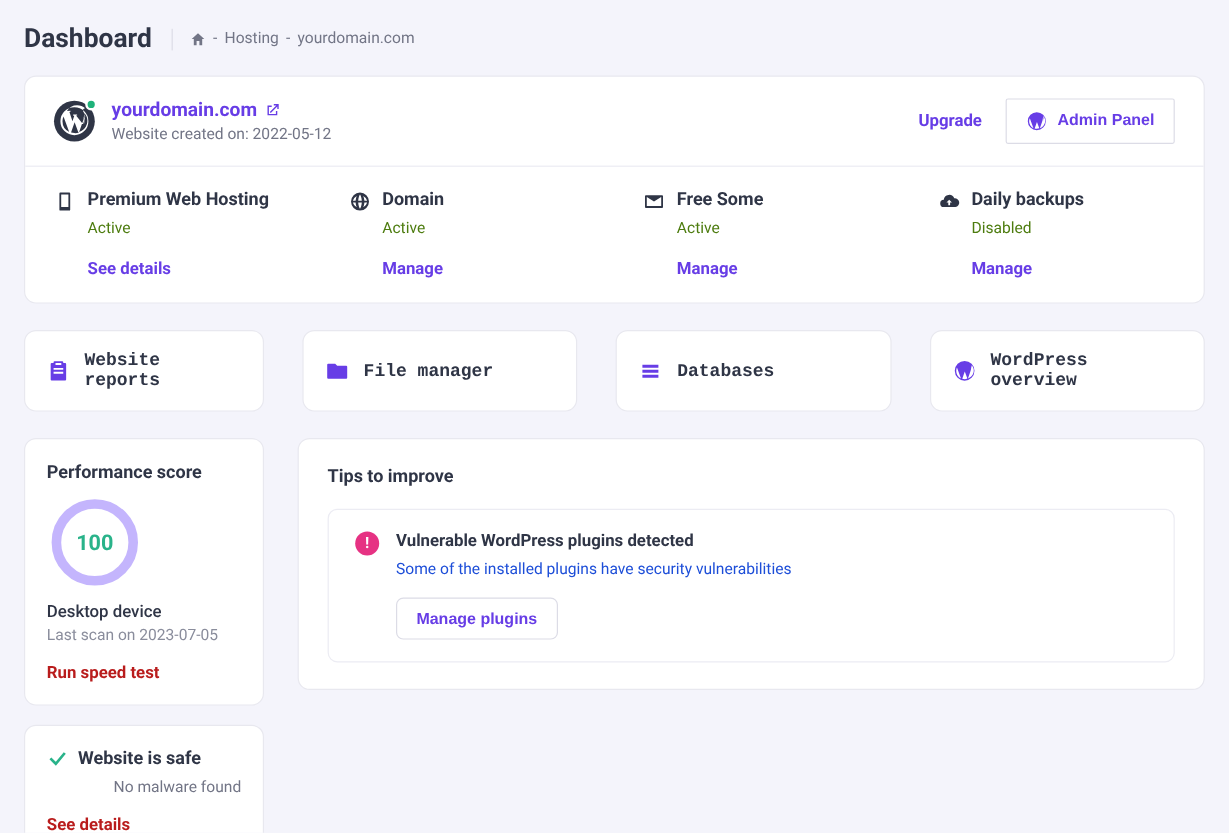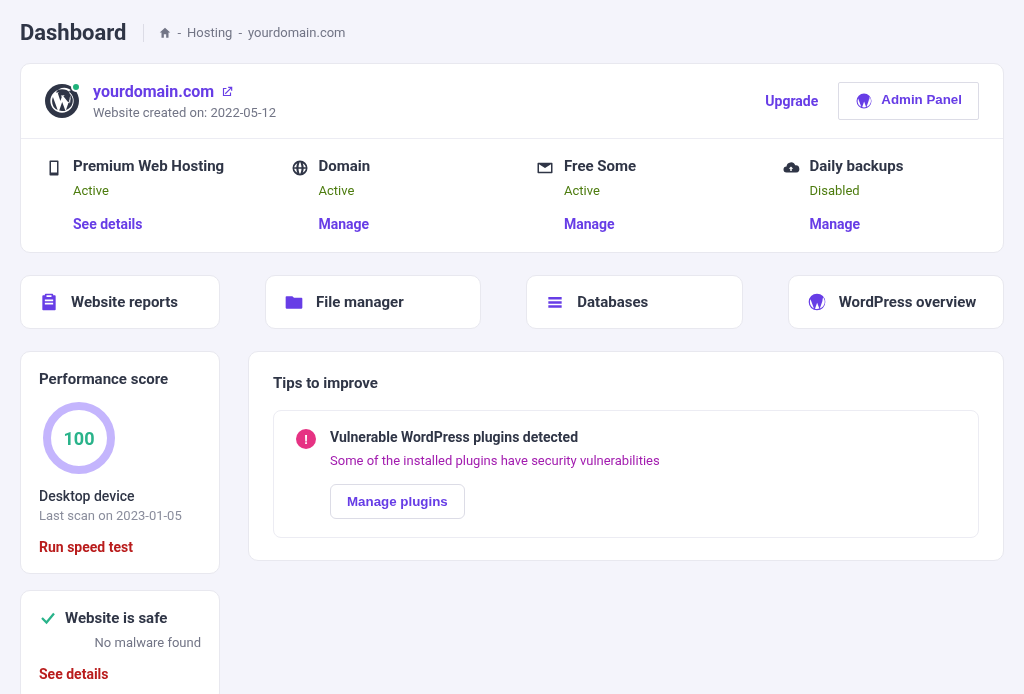--- a/index.html
+++ b/index.html
@@ -40,21 +40,21 @@
   
   .status-grid { display:grid; grid-template-columns: repeat(4, 1fr); }
   .status-cell { padding: 18px 24px 20px; }
   .status-top { display:flex; align-items:flex-start; gap:10px; }
   .status-top svg { width:18px; height:18px; fill:#2f3546; margin-top:2px;}
   .status-title { font-weight:700; font-size:15px; color:#2f3546;}
   .status-sub { color:#4d7c0f; font-size:13px; margin-top:6px; margin-left:28px;}
   .status-link { display:block; color:#673de6; font-weight:700; margin-top:18px; margin-left:28px; font-size:14px;}
 
   
-  .quick-row { display:grid; grid-template-columns: 200px 1fr 1fr 1fr; gap:45px; margin-bottom:22px;}
+  .quick-row { display:grid; grid-template-columns: 200px 1fr 1fr 1fr; gap:32px; margin-bottom:22px;font-family:Liberation Mono, monospace;}
   .quick-card { background:#fff; border:1px solid #e8e8ef; border-radius:10px; padding:16px 18px; display:flex; align-items:center; gap:12px; cursor:pointer;}
   .quick-card svg { width:20px; height:20px; fill:#673de6;}
   .quick-card .label { font-weight:700; font-size:15px; color:#2f3546;}
 
   
   .bottom-grid { display:grid; grid-template-columns: 200px 1fr; gap:28px; align-items:flex-start;}
   .left-col { display:flex; flex-direction:column; gap:16px;}
 
   .perf-card { padding:18px; }
   .perf-title { font-weight:700; font-size:15px; margin-bottom:14px;}
@@ -69,21 +69,21 @@
   .safe-title svg { width:18px; height:18px; stroke:#29b38a; fill:none; stroke-width:3;}
   .safe-sub { color:#727586; font-size:13px; margin-top:8px;text-align:right;}
 
   .tips-card { padding:22px 24px;}
   .tips-title { font-weight:700; font-size:15px; margin-bottom:18px;}
   .tip-box { border:1px solid #ececf3; border-radius:8px; padding:18px 22px;}
   .tip-head { display:flex; align-items:flex-start; gap:14px;}
   .tip-icon { width:20px; height:20px; border-radius:50%; background:#e63283; display:flex; align-items:center; justify-content:center; flex-shrink:0;}
   .tip-icon span { color:#fff; font-weight:700; font-size:13px;}
   .tip-body .tip-title { font-weight:700; font-size:14px; color:#2f3546;}
-  .tip-body .tip-desc { color:#a21caf; font-size:13px; margin-top:8px;}
+  .tip-body .tip-desc { color:#1d4ed8; font-size:13px; margin-top:8px;}
   .tip-btn { margin-top:16px; display:inline-block; border:1px solid #dcdce6; border-radius:6px; padding:9px 16px; color:#673de6; font-weight:700; background:#fff; cursor:pointer;}
 
   .ext-icon { width:14px; height:14px; fill:#673de6;}
 </style>
 </head>
 <body>
 
 <div class="header">
   <h1>Dashboard</h1>
   <div class="breadcrumb">
@@ -199,21 +199,21 @@
 </div>
 
 <div class="bottom-grid">
   <div class="left-col">
     <div class="card perf-card">
       <div class="perf-title">Performance score</div>
       <div class="score-ring">
         <span class="score-val">100</span>
       </div>
       <div class="device">Desktop device</div>
-      <div class="lastscan">Last scan on 2023-01-05</div>
+      <div class="lastscan">Last scan on 2023-07-05</div>
       <a class="link">Run speed test</a>
     </div>
 
     <div class="card safe-card">
       <div class="safe-title">
         <svg viewBox="0 0 24 24">
             <polyline points="4,12 10,18 20,6"></polyline>
           </svg>
         <span>Website is safe</span>
       </div>

